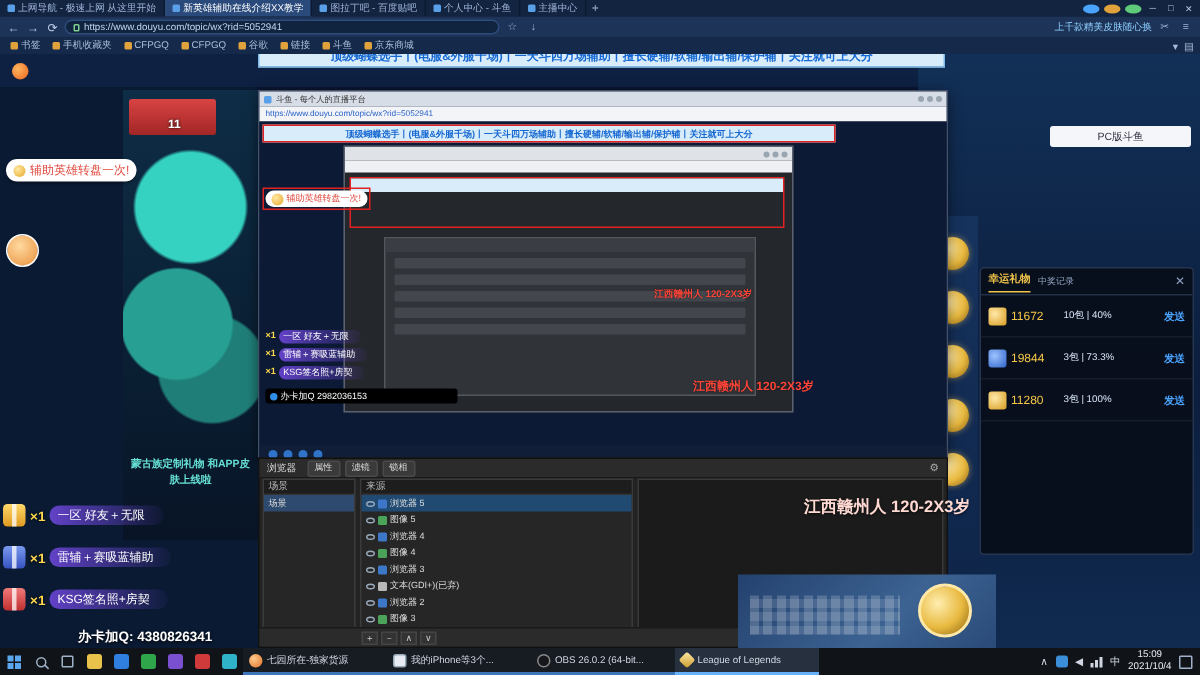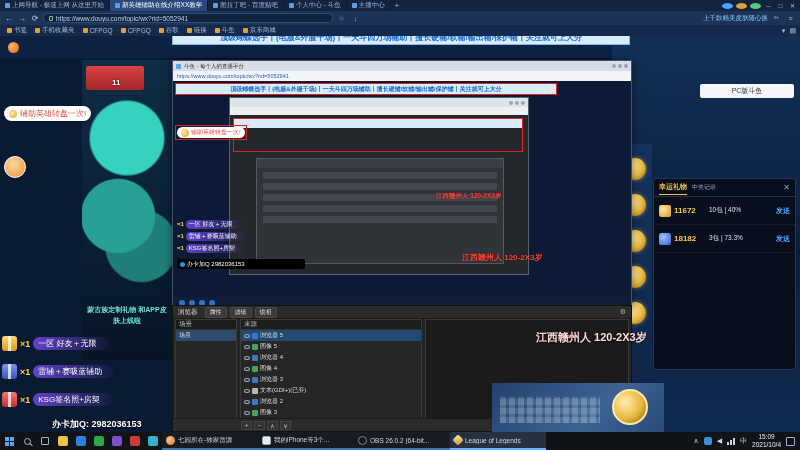--- a/index.html
+++ b/index.html
@@ -105,21 +105,21 @@
   
   .gift{position:absolute;left:653px;top:142px;width:143px;height:192px;background:rgba(9,14,26,.94);border:1px solid #26354f;border-radius:3px;z-index:25}
   .gift-hd{height:18px;display:flex;align-items:center;gap:5px;padding:0 5px;border-bottom:1px solid #223048}
   .gift-hd .t1{color:#f2c54a;font-size:7px;font-weight:bold;border-bottom:1px solid #f2c54a;line-height:14px}
   .gift-hd .t2{color:#8fa3c0;font-size:6px}
   .gift-hd .x{margin-left:auto;color:#8fa3c0;font-size:8px}
   .grow{height:28px;display:flex;align-items:center;gap:3px;padding:0 5px;border-bottom:1px solid rgba(255,255,255,.06)}
   .gi{width:12px;height:12px;border-radius:2px;flex:none}
   .gi.gold{background:radial-gradient(circle at 35% 35%,#ffe9a8,#d89a1e)}
   .gi.blue{background:radial-gradient(circle at 35% 35%,#9cc4ff,#2f62c8)}
-  .grow .pts{color:#f7c948;font-weight:bold;font-size:8px;width:32px;flex:none}
+  .grow .pts{color:#f7c948;font-weight:normal;font-size:8px;width:32px;flex:none}
   .grow .dsc{color:#d7e4f7;font-size:6.5px;flex:1;white-space:nowrap;overflow:hidden}
   .grow .act{color:#4aa3ff;font-size:7px;font-weight:bold}
 
   
   .wm{position:absolute;color:#ff4438;font-weight:bold;z-index:28;text-shadow:0 0 1px rgba(0,0,0,.6);white-space:nowrap}
   .wm1{left:436px;top:156px;font-size:6.5px}
   .wm2{left:462px;top:216px;font-size:8px}
   .wm3{left:536px;top:294px;font-size:11px;color:#ffd9d2;text-shadow:0 1px 2px rgba(0,0,0,.7)}
   .cam{position:absolute;left:492px;top:347px;width:172px;height:49px;background:linear-gradient(135deg,#24416e,#3c6392 60%,#2a4a78);z-index:24;overflow:hidden}
   .cam .keys{position:absolute;left:8px;top:14px;width:100px;height:26px;background:repeating-linear-gradient(90deg,rgba(255,255,255,.18) 0 6px,transparent 6px 9px),repeating-linear-gradient(0deg,rgba(255,255,255,.12) 0 6px,transparent 6px 9px)}
@@ -415,22 +415,28 @@
         <span class="x">✕</span>
       </div>
       <div class="grow">
           <span class="gi gold"></span>
           <span class="pts">11672</span>
           <span class="dsc">10包 | 40%</span>
           <span class="act">发送</span>
         </div>
       <div class="grow">
           <span class="gi blue"></span>
-          <span class="pts">18182</span>
+          <span class="pts">19844</span>
           <span class="dsc">3包 | 73.3%</span>
+          <span class="act">发送</span>
+        </div>
+      <div class="grow">
+          <span class="gi gold"></span>
+          <span class="pts">11280</span>
+          <span class="dsc">3包 | 100%</span>
           <span class="act">发送</span>
         </div>
     </div>
 
     <div class="wm wm1">江西赣州人 120-2X3岁</div>
     <div class="wm wm2">江西赣州人 120-2X3岁</div>
     <div class="wm wm3">江西赣州人 120-2X3岁</div>
 
     <div class="cam">
       <div class="keys"></div>
@@ -445,21 +451,21 @@
     <div class="cgift" style="top:327px">
       <span class="cg-ico cg-blue"></span>
       <span class="x">×1</span>
       <span class="p">雷辅＋赛吸蓝辅助</span>
     </div>
     <div class="cgift" style="top:355px">
       <span class="cg-ico cg-red"></span>
       <span class="x">×1</span>
       <span class="p">KSG签名照+房契</span>
     </div>
-    <div class="qqline">办卡加Q: 2982036153</div>
+    <div class="qqline">办卡加Q: 4380826341</div>
   </div>
 
   <div class="taskbar">
     <div class="tb-ico">
         <span class="winlogo">
           <i></i>
           <i></i>
           <i></i>
           <i></i>
         </span>

